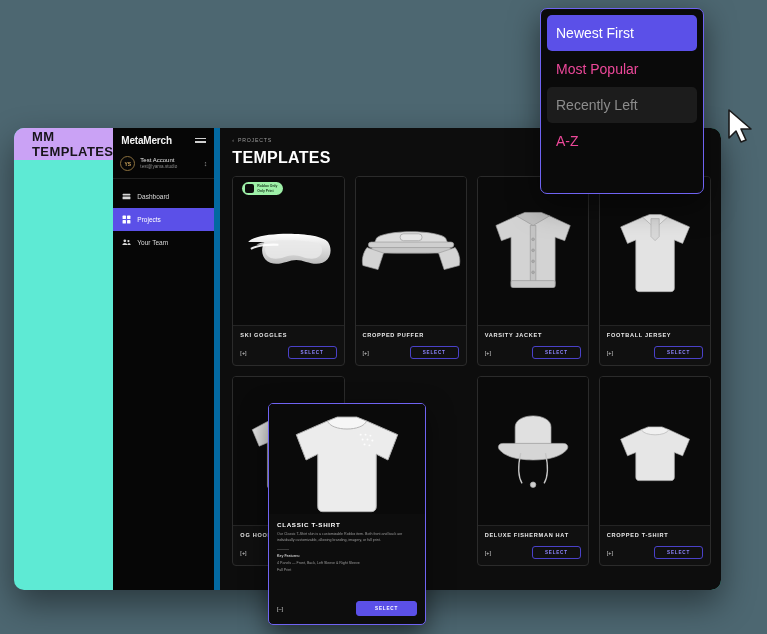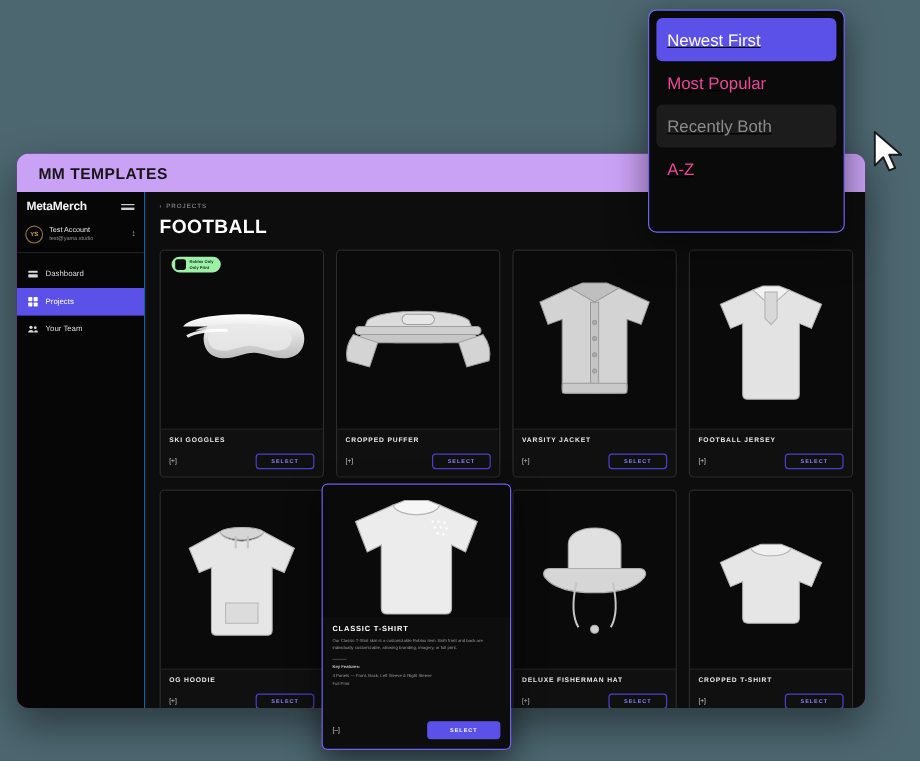--- a/index.html
+++ b/index.html
@@ -8,43 +8,43 @@
     overflow: hidden;
     background: #4d6771;
     font-family: "Liberation Sans", sans-serif;
   }
   #stage { position: relative; width: 767px; height: 634px; }
 
   
   #app-window {
     position: absolute; left: 14px; top: 128px;
     width: 707px; height: 462px;
-    background: #a21caf;
+    background: #5eead4;
     border-radius: 10px;
     box-shadow: 0 14px 34px rgba(0,0,0,0.45);
     overflow: hidden;
-    display: flex; flex-direction: column;
+    display: flex; flex-direction: row;
   }
   #titlebar {
     height: 32px; flex: 0 0 32px;
     background: #caa2f5;
     display: flex; align-items: center;
     padding-left: 18px;
   }
   #titlebar .t {
     font-size: 13px; font-weight: bold; color: #17141a;
     letter-spacing: 0.4px;
   }
   #app-body { flex: 1; display: flex; min-height: 0; }
 
   
   #sidebar {
     width: 107px; flex: 0 0 107px;
     background: #060606;
-    border-right: 1px solid #0369a1;
+    border-right: 6px solid #0369a1;
     display: flex; flex-direction: column;
   }
   #brandrow {
     height: 24px; display: flex; align-items: center;
     justify-content: space-between; padding: 0 8px 0 8px;
   }
   #brand { font-size: 10px; font-weight: bold; color: #f2f2f2; letter-spacing: -0.2px; }
   #hamburger { display: flex; flex-direction: column; gap: 2px; cursor: pointer; }
   #hamburger i { display: block; width: 11px; height: 1.5px; background: #cfcfcf; }
 
@@ -121,21 +121,20 @@
   #exp-row { display: flex; align-items: center; justify-content: space-between; padding: 0 8px; position: absolute; left: 0; right: 0; bottom: 8px; }
 
   
   #dropdown {
     position: absolute; left: 540px; top: 8px;
     width: 164px; height: 186px;
     background: #0a0a0a; border: 1px solid #6f63f2; border-radius: 7px;
     overflow: hidden; z-index: 20;
     box-shadow: 0 10px 30px rgba(0,0,0,0.5);
     padding: 6px 6px 0 6px;
-    text-decoration: underline;
   }
   .dditem {
     height: 36px; display: flex; align-items: center; padding-left: 9px;
     font-size: 14px; color: #ec4899; border-radius: 5px; cursor: pointer;
   }
   .dditem.selected { background: #5b50e8; color: #fff; }
   .dditem.hovered { background: #1c1c1c; color: #8c8c8c; }
 
   #cursor { position: absolute; left: 726px; top: 108px; z-index: 30; }
 </style>
@@ -197,21 +196,21 @@
             <span>Your Team</span>
           </div>
         </div>
       </div>
 
       <div id="main">
         <div id="crumb">
           <span>‹</span>
           <span>PROJECTS</span>
         </div>
-        <div id="pagetitle">FOOTBALL</div>
+        <div id="pagetitle">TEMPLATES</div>
 
         <div id="grid">
 
           <div class="card">
             <div class="thumb">
               <div class="badge">
                 <span class="bico"></span>
                 <span>
                   <span class="btxt" style="display:block">Roblox Only</span>
                   <span class="btxt" style="display:block">Only Print</span>
@@ -403,21 +402,21 @@
     </div>
     <div id="exp-row">
       <span class="expander">[–]</span>
       <span class="selbtn filled">SELECT</span>
     </div>
   </div>
 
   <div id="dropdown">
     <div class="dditem selected">Newest First</div>
     <div class="dditem">Most Popular</div>
-    <div class="dditem hovered">Recently Both</div>
+    <div class="dditem hovered">Recently Left</div>
     <div class="dditem">A-Z</div>
   </div>
 
   <svg id="cursor" width="30" height="38" viewBox="0 0 30 38">
     <path d="M3 2 L3 30 L10 23 L15 34 L20 32 L15 21 L25 21 Z" fill="#ffffff" stroke="#1a1a1a" stroke-width="1.6" stroke-linejoin="round"></path>
   </svg>
 
 </div>
 
 </body></html>

